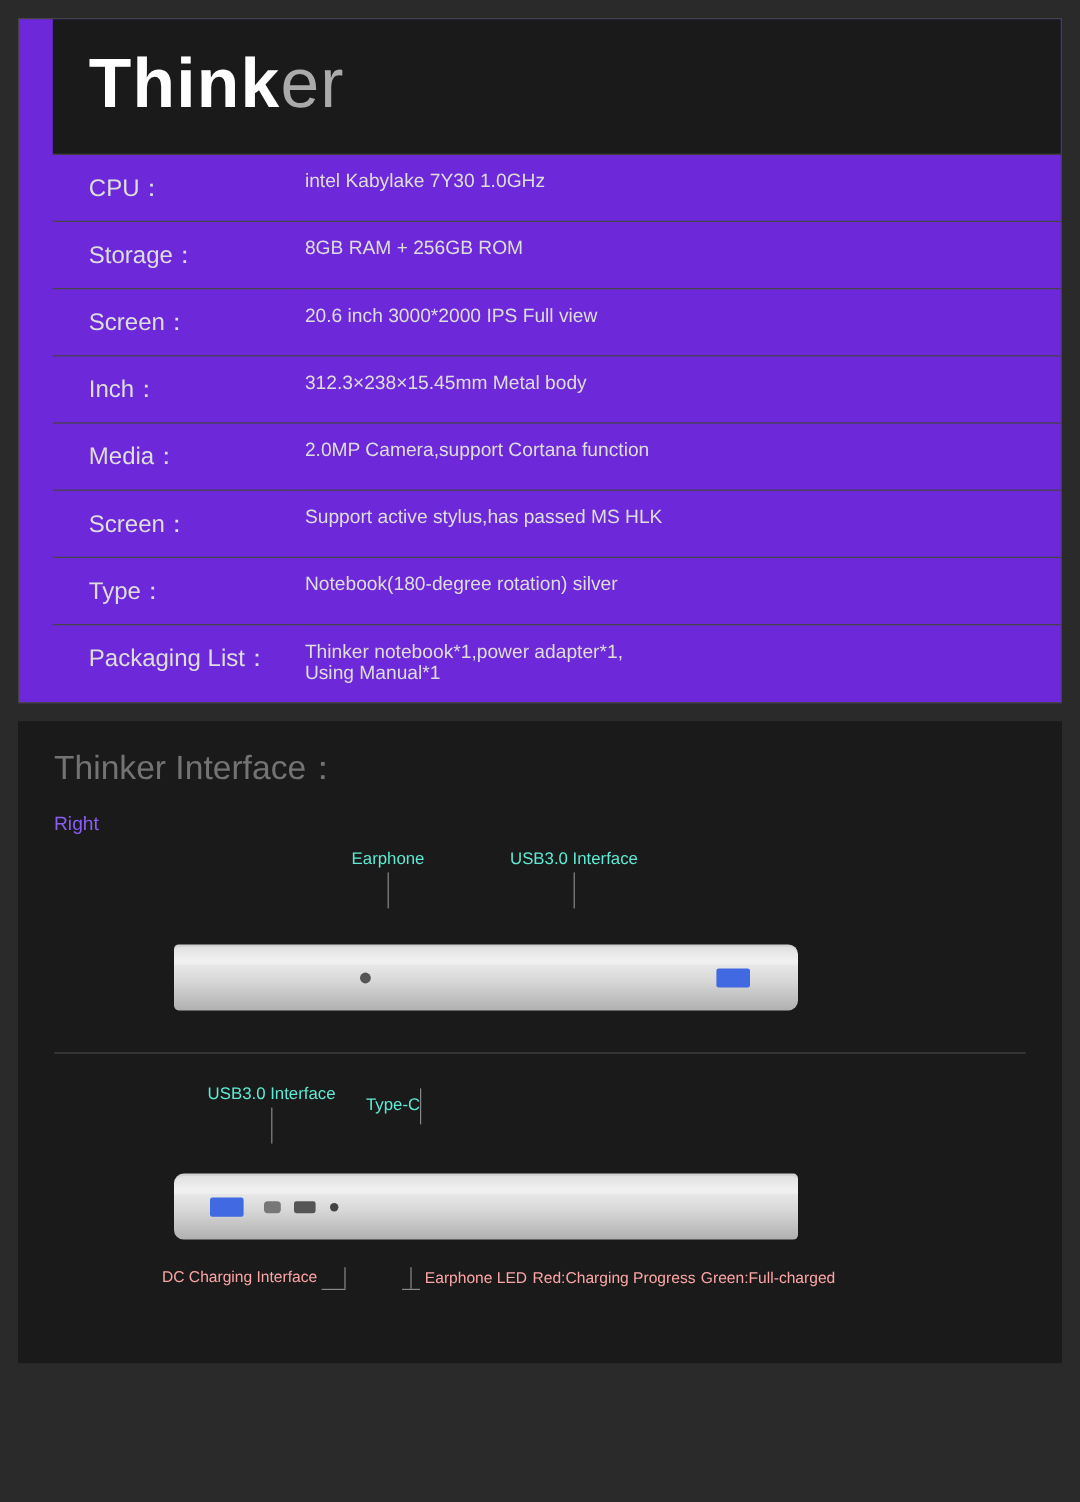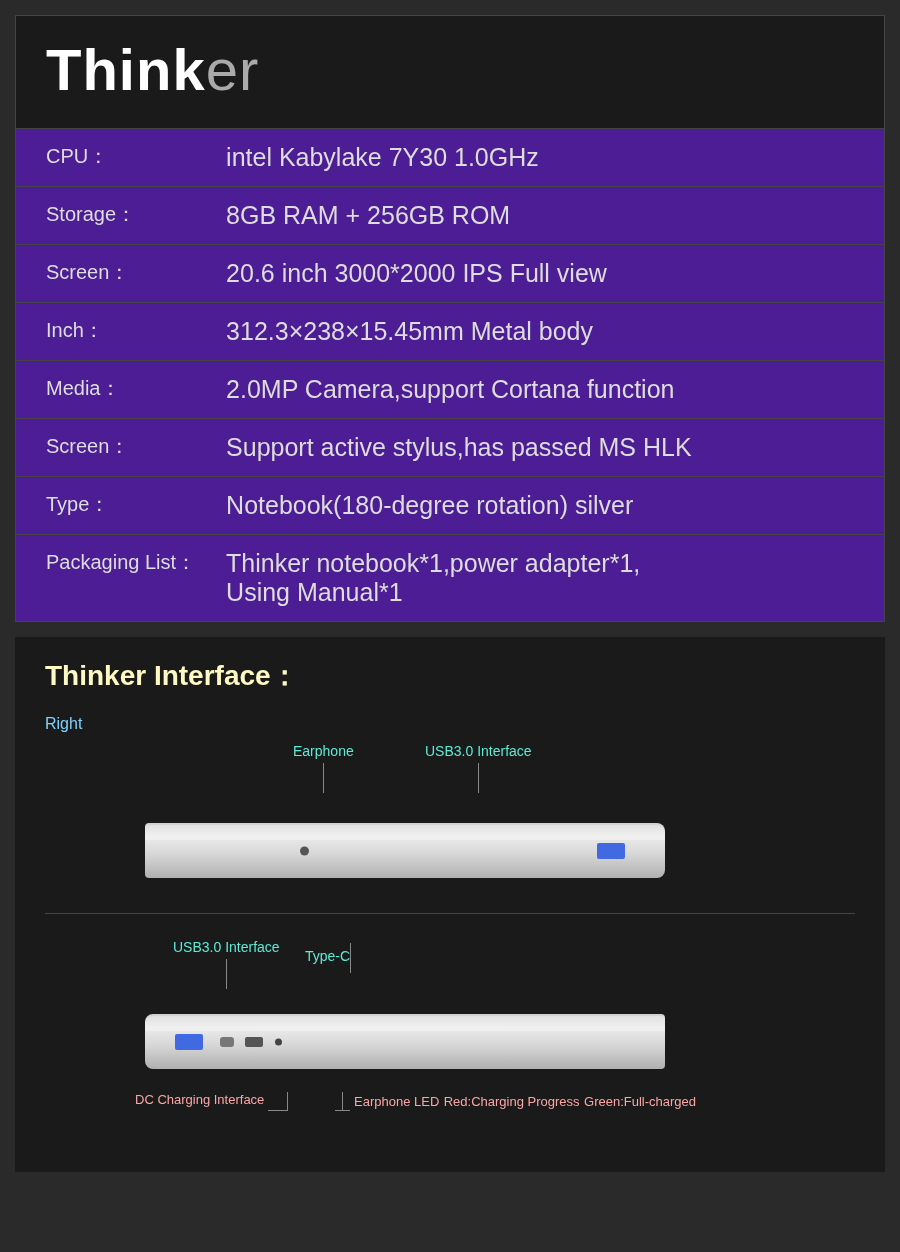--- a/index.html
+++ b/index.html
@@ -9,22 +9,23 @@
       font-family: Arial, sans-serif;
     }
 
     .outer-wrapper {
       background: #2a2a2a;
       padding: 15px;
     }
 
     
     .specs-section {
-      background: #4c1d95;
+      background: #6d28d9;
       border: 1px solid #444;
+      padding-left: 28px;
     }
 
     .brand-header {
       background: #1a1a1a;
       padding: 20px 30px 25px 30px;
       border-bottom: 1px solid #444;
     }
 
     .brand-title {
       font-size: 58px;
@@ -61,46 +62,46 @@
       font-size: 20px;
       font-weight: normal;
       width: 200px;
       vertical-align: top;
       white-space: nowrap;
     }
 
     .spec-value {
       padding: 14px 20px 14px 10px;
       color: #ddd;
-      font-size: 25px;
+      font-size: 16px;
       vertical-align: top;
     }
 
     
     .interface-section {
       background: #1a1a1a;
       margin-top: 15px;
       padding: 20px 30px 20px 30px;
     }
 
     .interface-title {
-      color: #fef9c3;
+      color: #737373;
       font-size: 28px;
-      font-weight: bold;
+      font-weight: normal;
       margin-bottom: 20px;
     }
 
     
     .side-diagram {
       position: relative;
       margin-bottom: 20px;
     }
 
     .side-label {
-      color: #7dd3fc;
+      color: #8b5cf6;
       font-size: 16px;
       margin-bottom: 10px;
     }
 
     .annotation-text {
       color: #5eead4;
       font-size: 14px;
       white-space: nowrap;
     }
 

